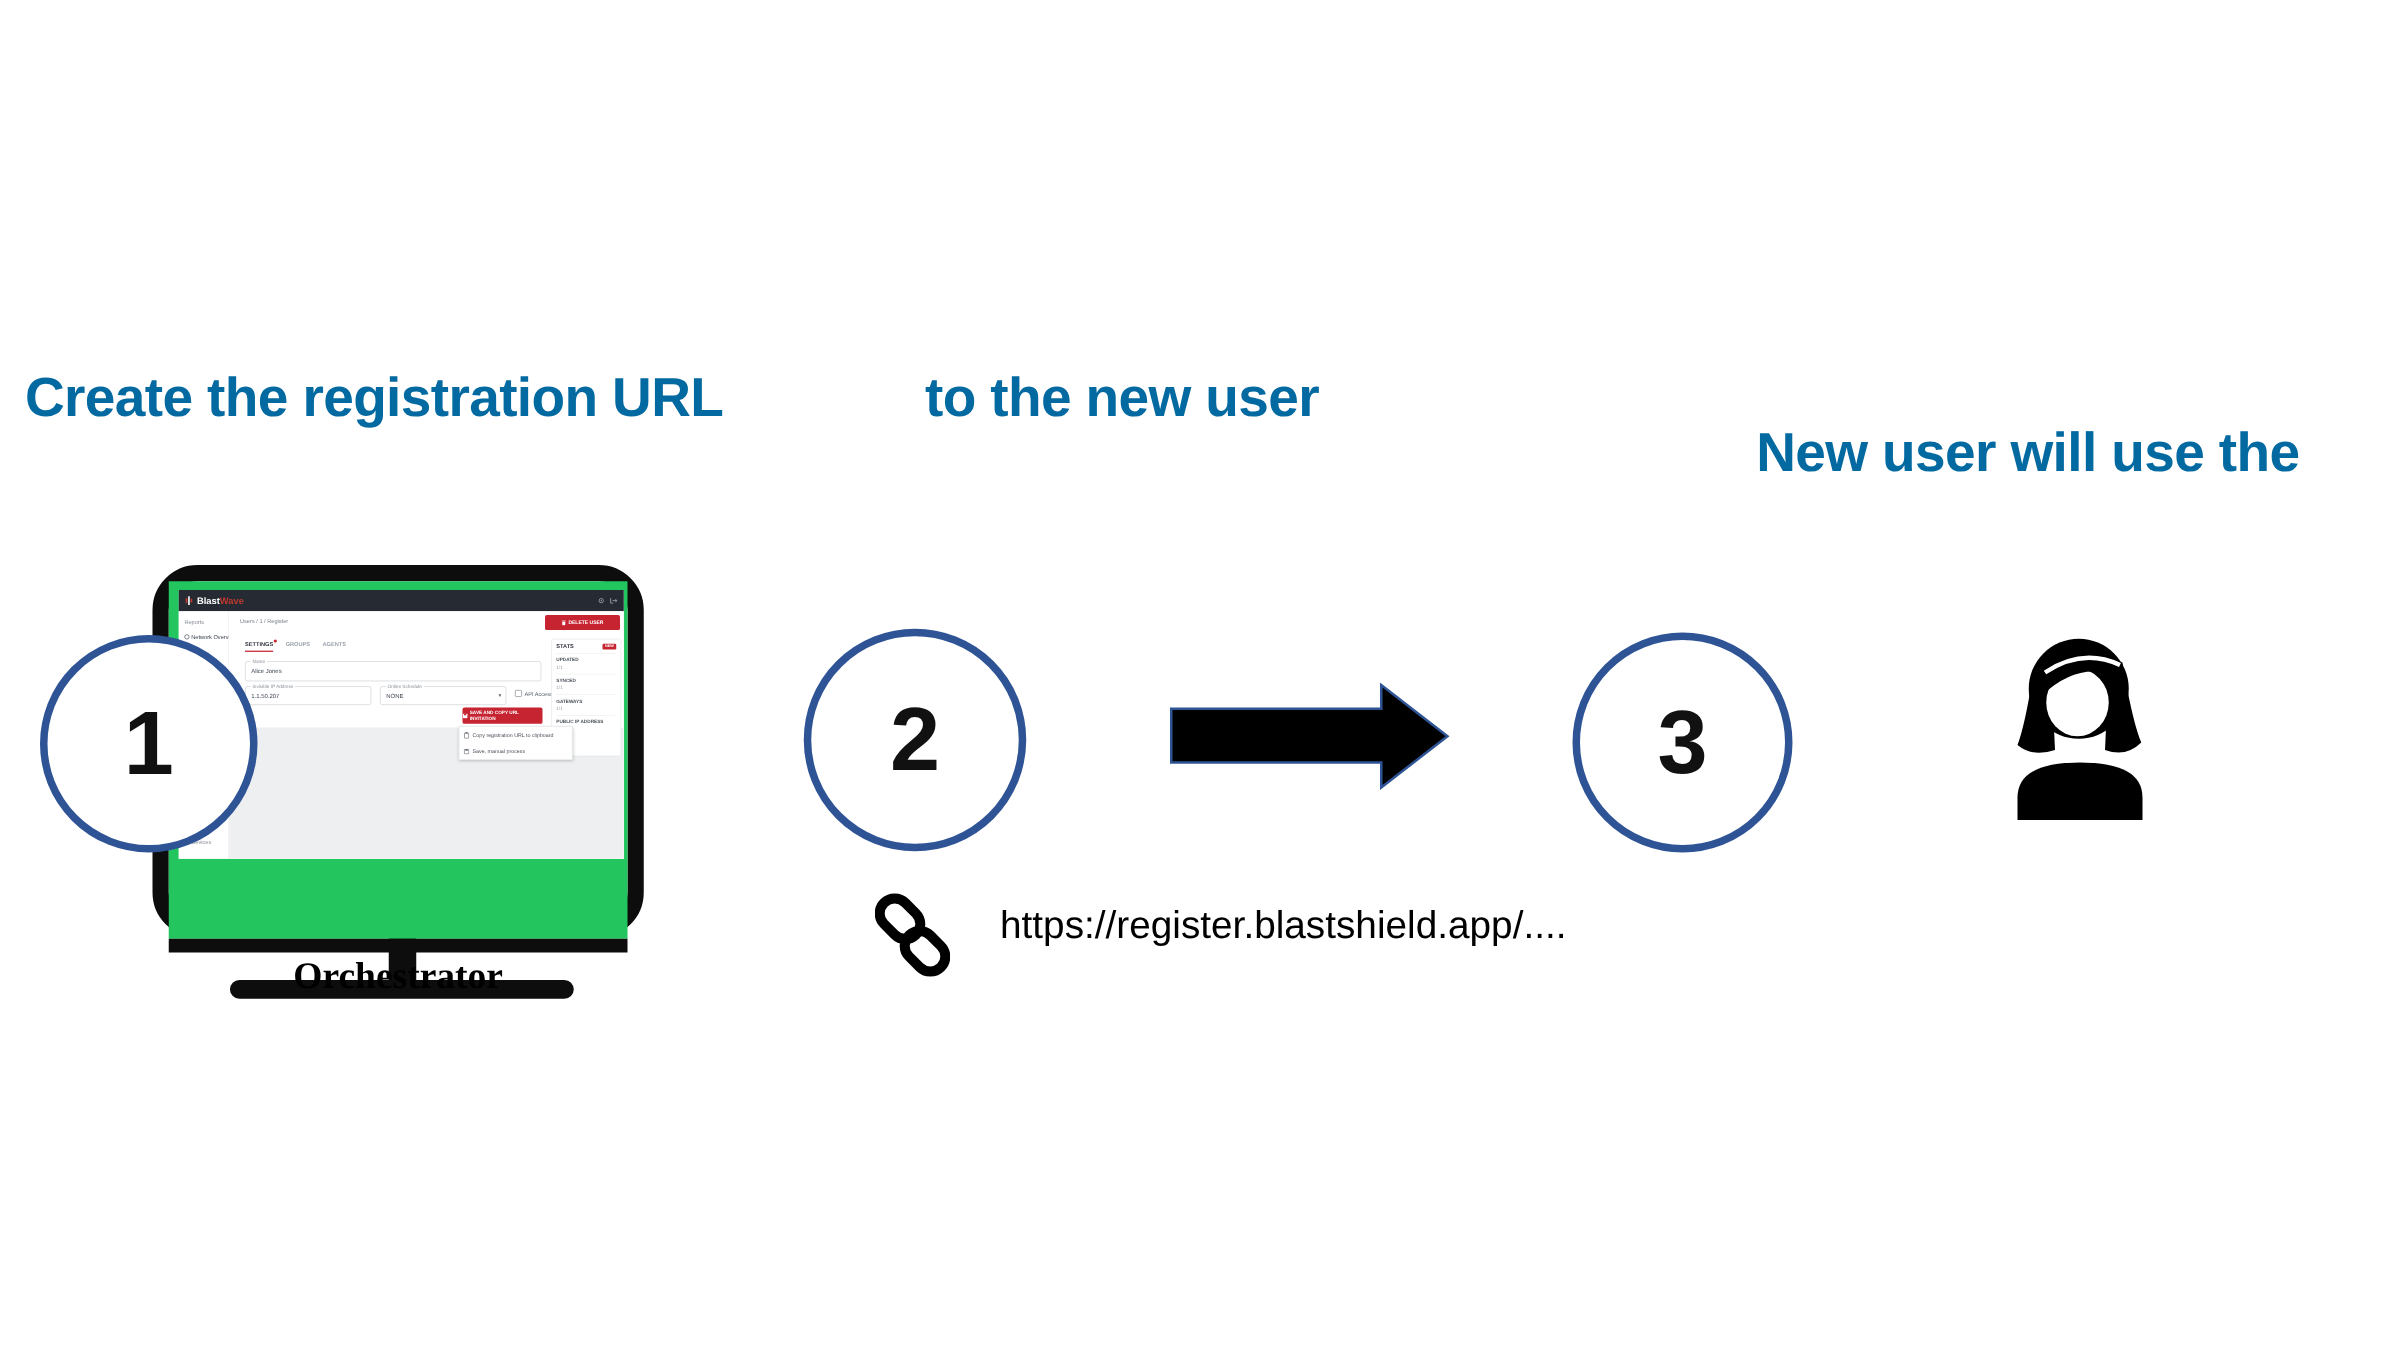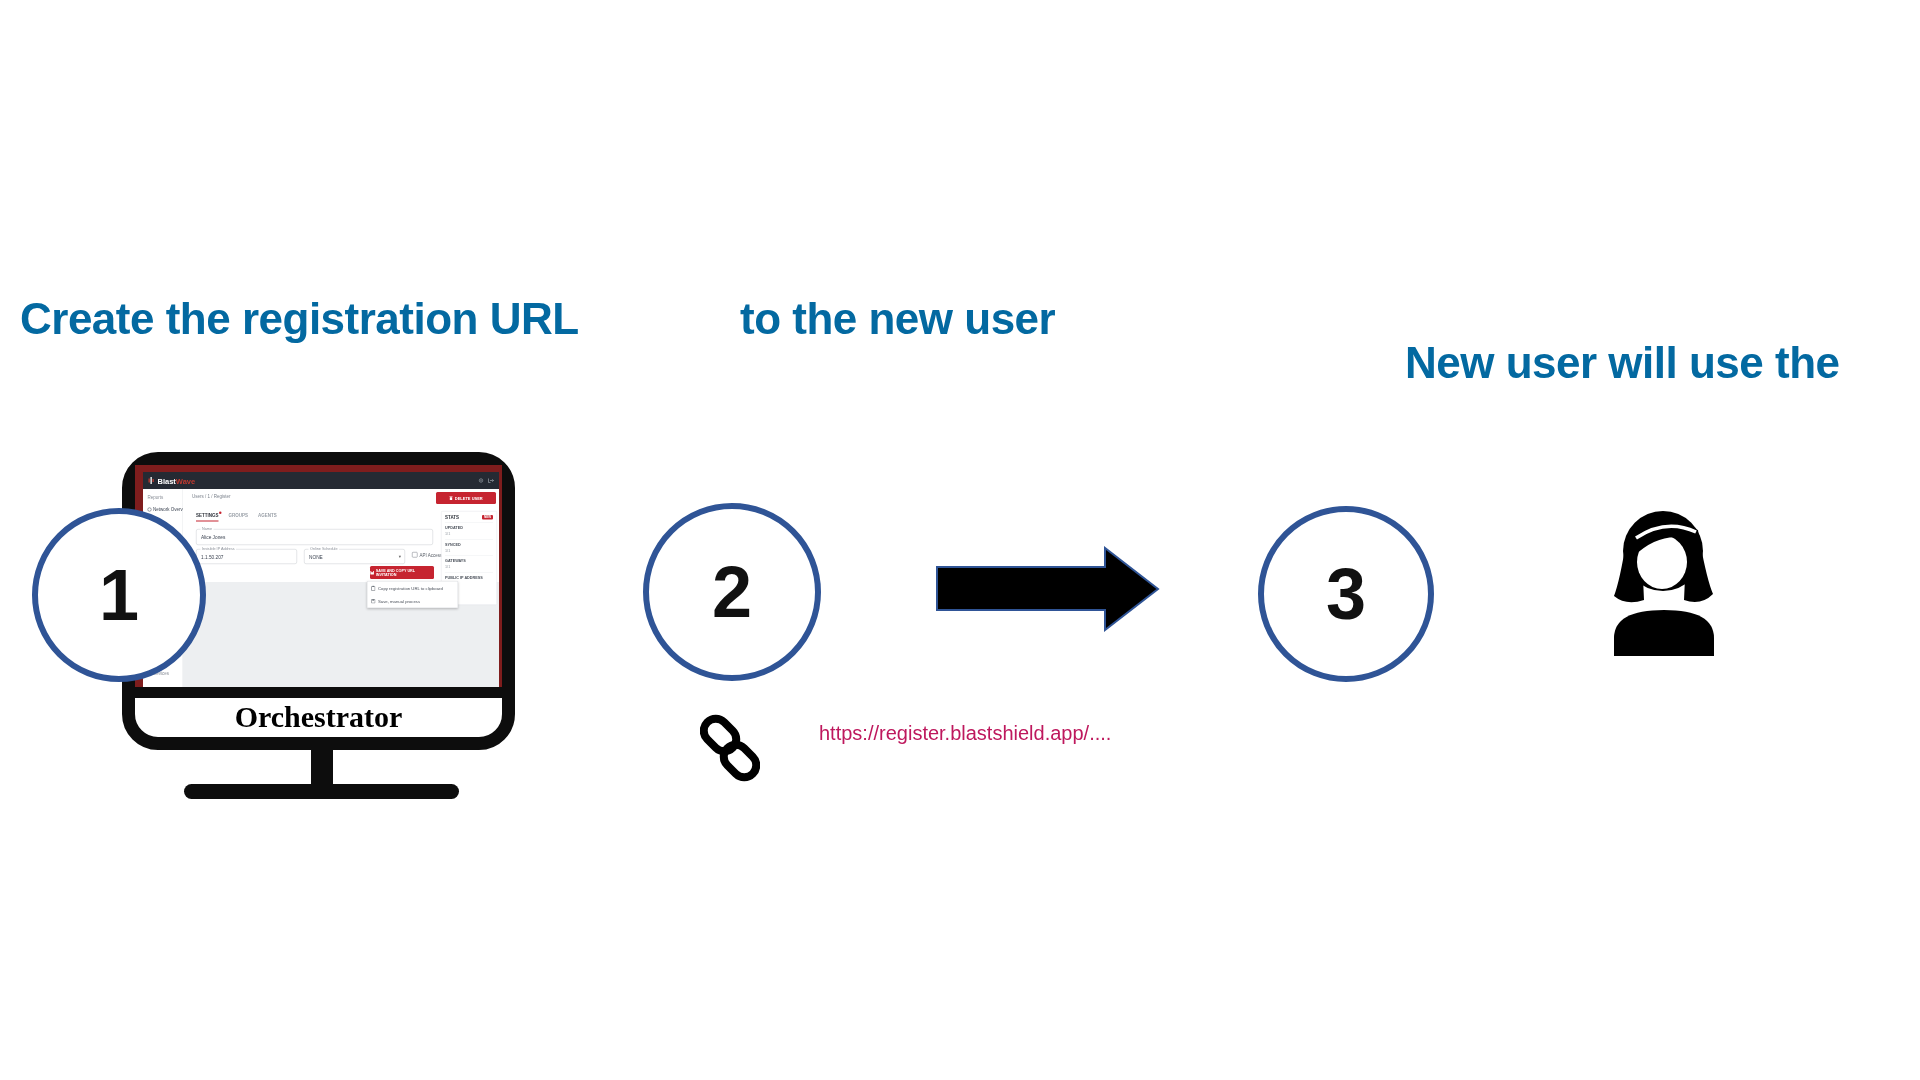--- a/index.html
+++ b/index.html
@@ -17,21 +17,21 @@
   .num-circle { position:absolute; background:#fff; border:6px solid #2F5496; border-radius:50%;
                 display:flex; align-items:center; justify-content:center; z-index:10;
                 font-size:72px; font-weight:600; color:#111; }
   #circle1 { left:32px;   top:508px; width:174px; height:174px; }
   #circle2 { left:643px;  top:503px; width:178px; height:178px; }
   #circle3 { left:1258px; top:506px; width:176px; height:176px; }
 
   
   #monitor { position:absolute; left:122px; top:452px; width:393px; height:298px;
              border:13px solid #0d0d0d; border-radius:36px; background:#fff; z-index:1; }
-  #monitor-screen { width:100%; height:222px; overflow:hidden; background:#7f1d1d; }
+  #monitor-screen { width:100%; height:286px; overflow:hidden; background:#22c55e; }
   #monitor-sep { width:100%; height:11px; background:#0d0d0d; }
   #monitor-label { width:100%; height:39px; text-align:center; font-size:30px; line-height:38px;
                    font-weight:600; color:#000;font-family:Liberation Serif, serif; }
   #monitor-stand { position:absolute; left:311px; top:750px; width:22px; height:36px; background:#0d0d0d; }
   #monitor-base  { position:absolute; left:184px; top:784px; width:275px; height:15px;
                    background:#0d0d0d; border-radius:8px; }
 
   
   #app-outer { margin:7px 0 0 8px; width:356px; height:215px; }
   #app { width:712px; height:430px; transform:scale(0.5); transform-origin:0 0;
@@ -75,21 +75,21 @@
                  border:1px solid #e3e5e8; border-radius:3px; z-index:4; padding:6px 7px; }
   #status-head { display:flex; align-items:center; justify-content:space-between; }
   #status-title { font-size:9px; font-weight:bold; color:#30343c; }
   #status-badge { background:#c62430; color:#fff; font-size:6px; font-weight:bold;
                   padding:1.5px 4px; border-radius:2px; }
   .stat-row { border-top:1px solid #eceef0; margin-top:6px; padding-top:5px; }
   .stat-label { font-size:7.5px; color:#4a505a; font-weight:bold; white-space:nowrap; }
   .stat-value { font-size:7.5px; color:#9aa0a8; margin-top:3px; }
 
   
-  #url-text { position:absolute; left:819px; top:722px; font-size:20px; color:#be185d; white-space:nowrap; }
+  #url-text { position:absolute; left:800px; top:722px; font-size:31px; color:#000000; white-space:nowrap; }
   #link-icon { position:absolute; left:700px; top:712px; }
 
   
   #arrow { position:absolute; left:935px; top:546px; }
   #person-icon { position:absolute; left:1598px; top:506px; }
 </style>
 </head>
 <body>
 
 <div id="title1" class="step-title">Create the registration URL</div>

